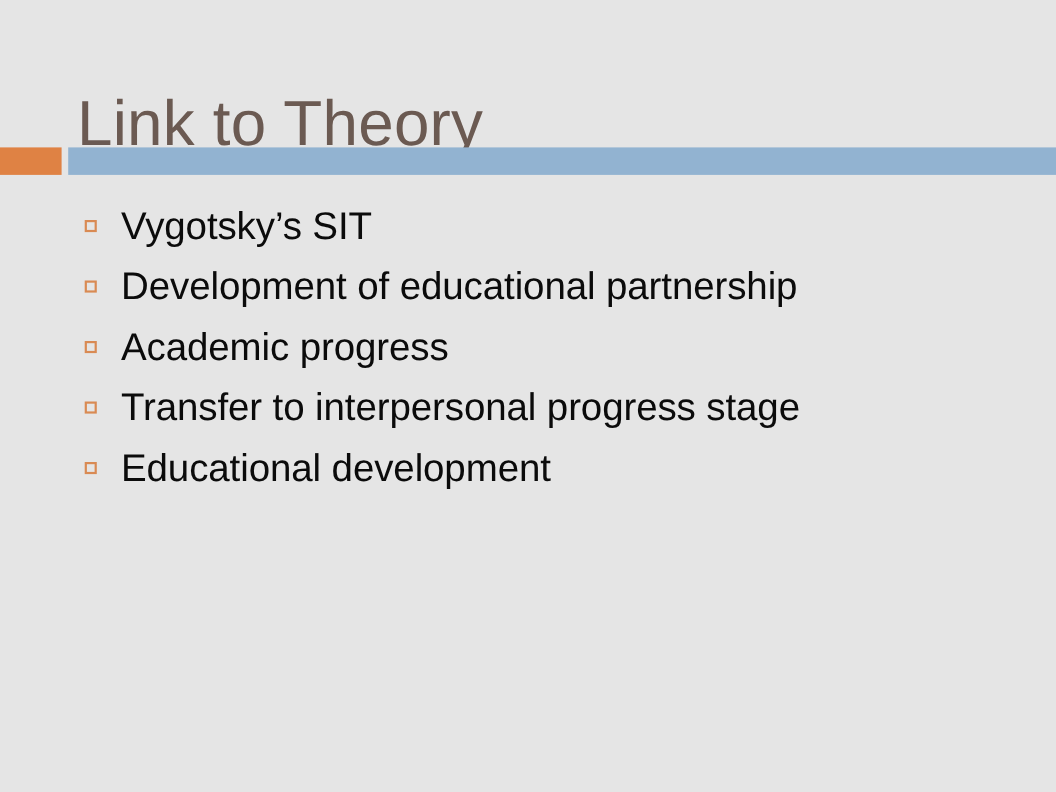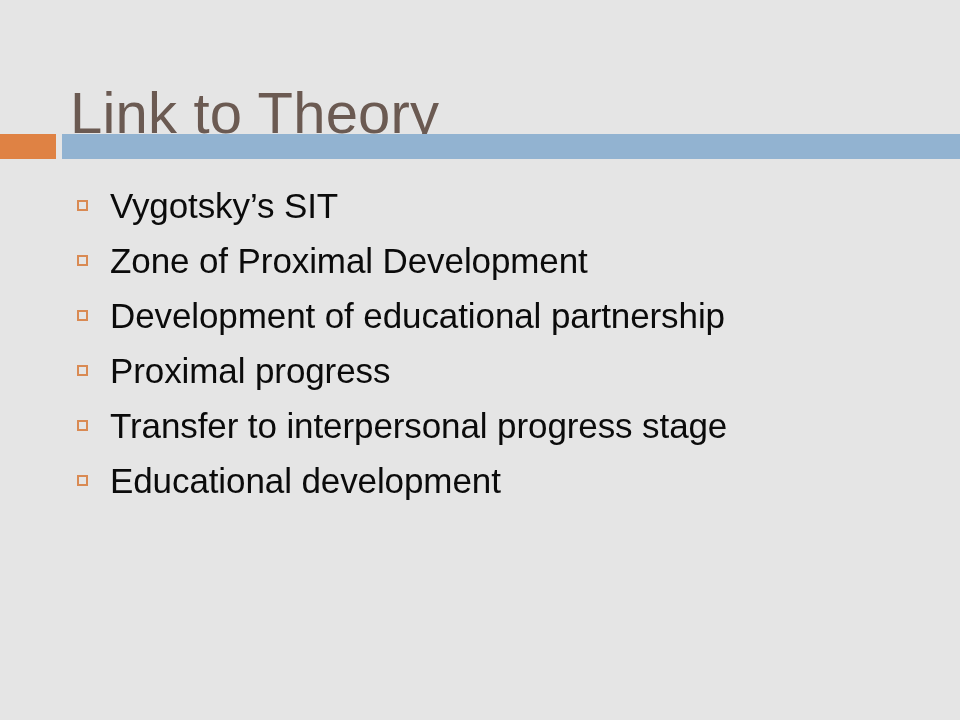--- a/index.html
+++ b/index.html
@@ -113,29 +113,25 @@
     <div class="divider-bar"></div>
   </div>
 
   <ul class="bullet-list">
     <li class="bullet-item">
       <span class="bullet-marker"></span>
       <span class="bullet-text">Vygotsky’s SIT</span>
     </li>
     <li class="bullet-item">
       <span class="bullet-marker"></span>
-      <span class="bullet-text">Zone of Proximal Development</span>
-    </li>
-    <li class="bullet-item">
-      <span class="bullet-marker"></span>
       <span class="bullet-text">Development of educational partnership</span>
     </li>
     <li class="bullet-item">
       <span class="bullet-marker"></span>
-      <span class="bullet-text">Proximal progress</span>
+      <span class="bullet-text">Academic progress</span>
     </li>
     <li class="bullet-item">
       <span class="bullet-marker"></span>
       <span class="bullet-text">Transfer to interpersonal progress stage</span>
     </li>
     <li class="bullet-item">
       <span class="bullet-marker"></span>
       <span class="bullet-text">Educational development</span>
     </li>
   </ul>

